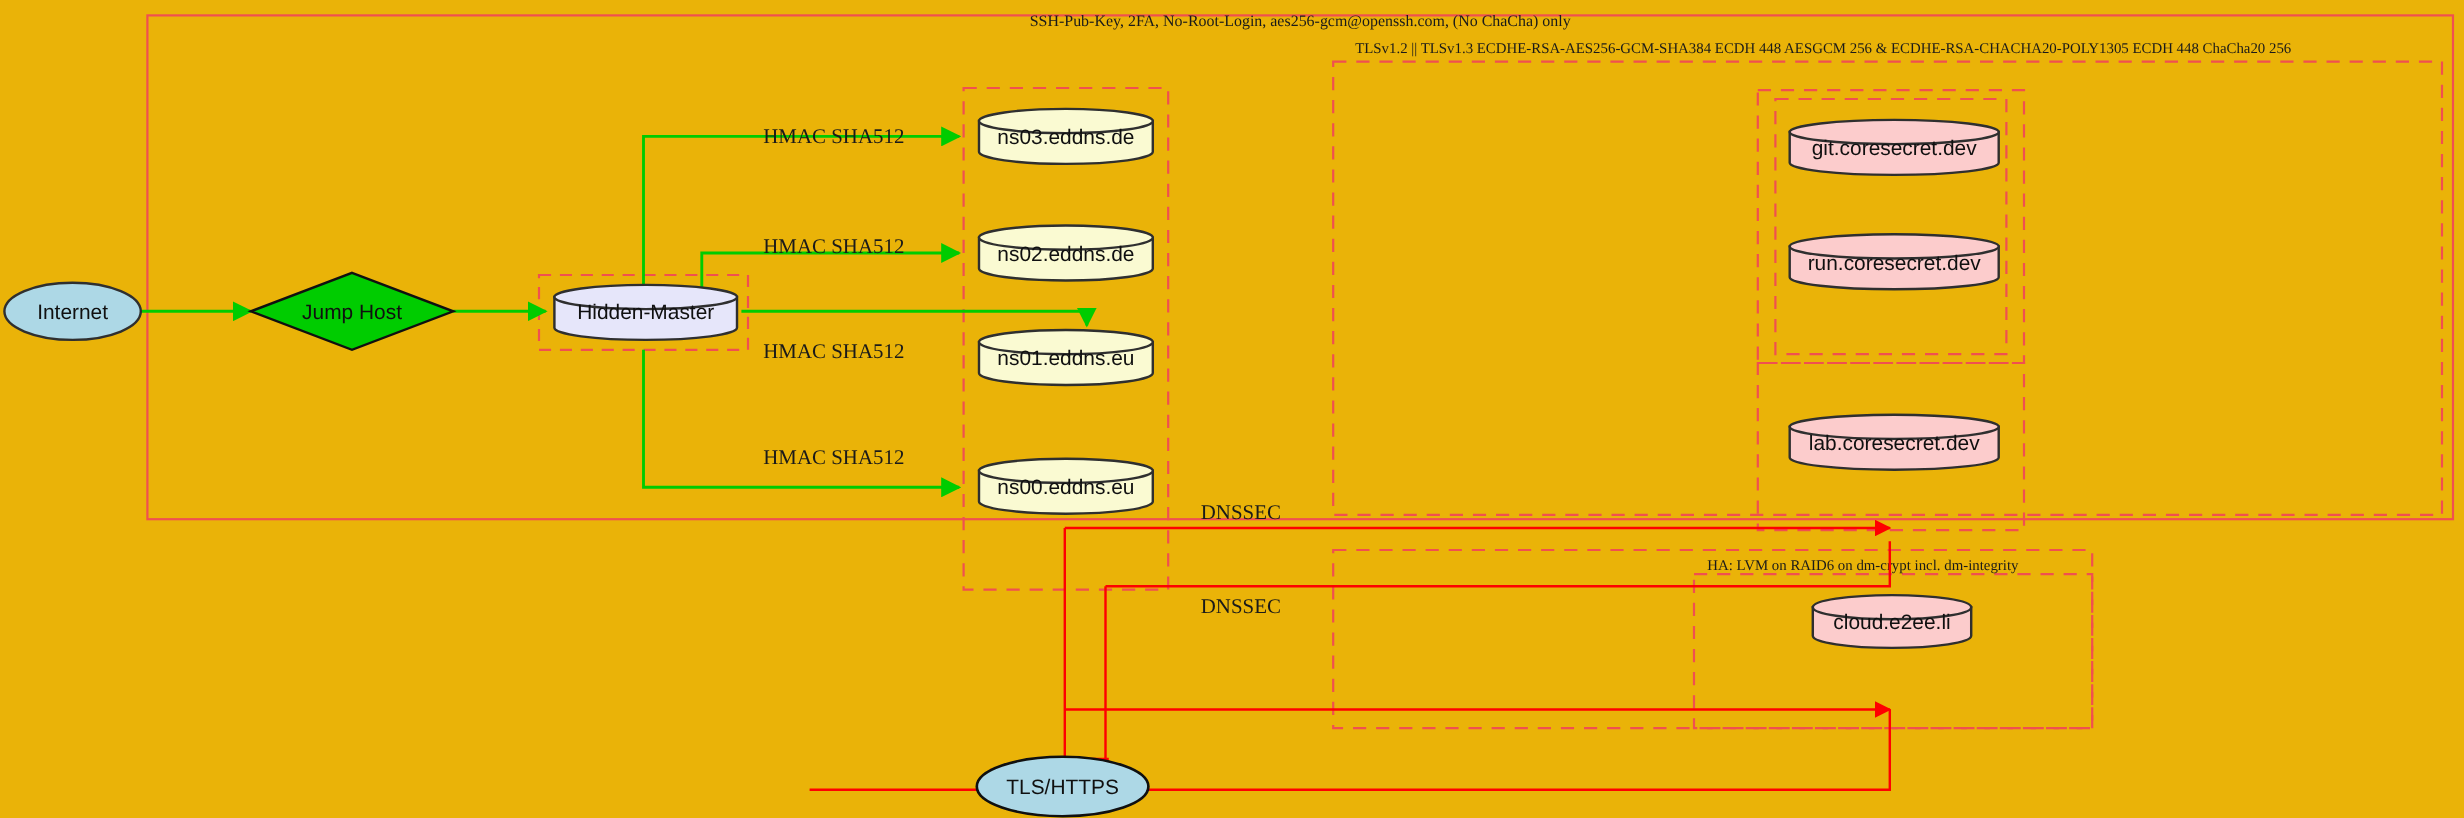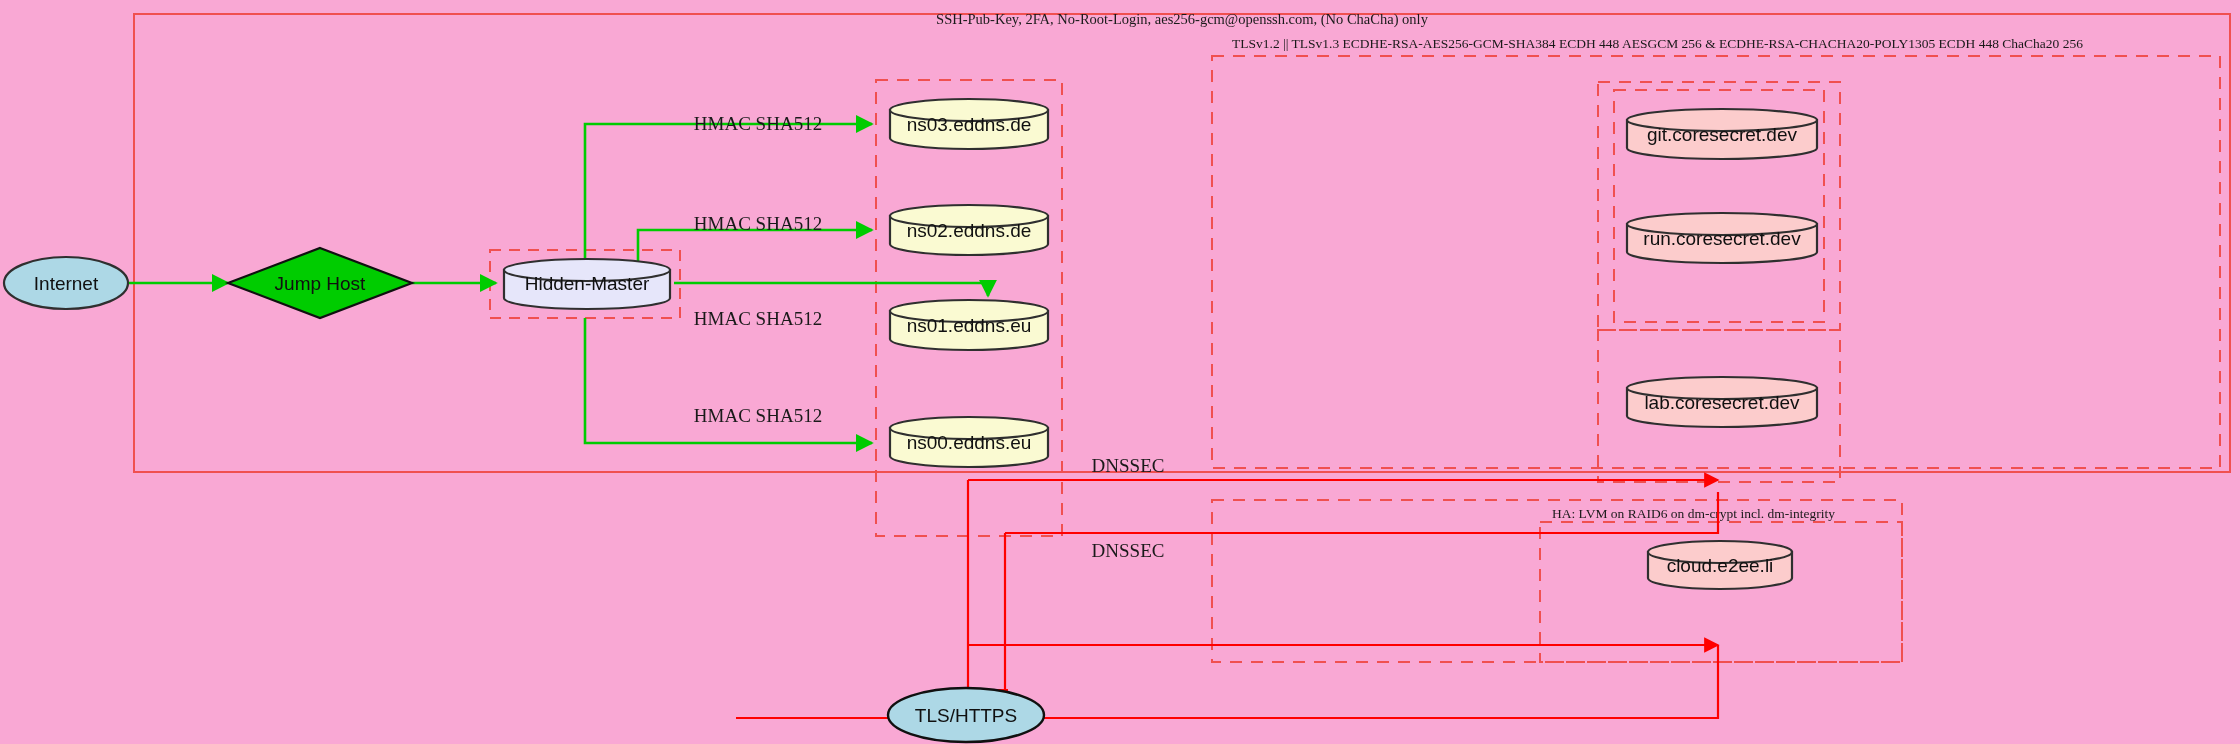--- a/index.html
+++ b/index.html
@@ -9,21 +9,21 @@
     background: #ffffff;
   }
   body {
     font-family: "Liberation Sans", sans-serif;
   }
   #diagram-root {
     position: relative;
     width: 2240px;
     height: 744px;
     overflow: hidden;
-    background: #f9a8d4;
+    background: #eab308;
   }
   #diagram-svg {
     position: absolute;
     top: 0;
     left: 0;
     width: 2240px;
     height: 744px;
     display: block;
   }
   .serif-label {

